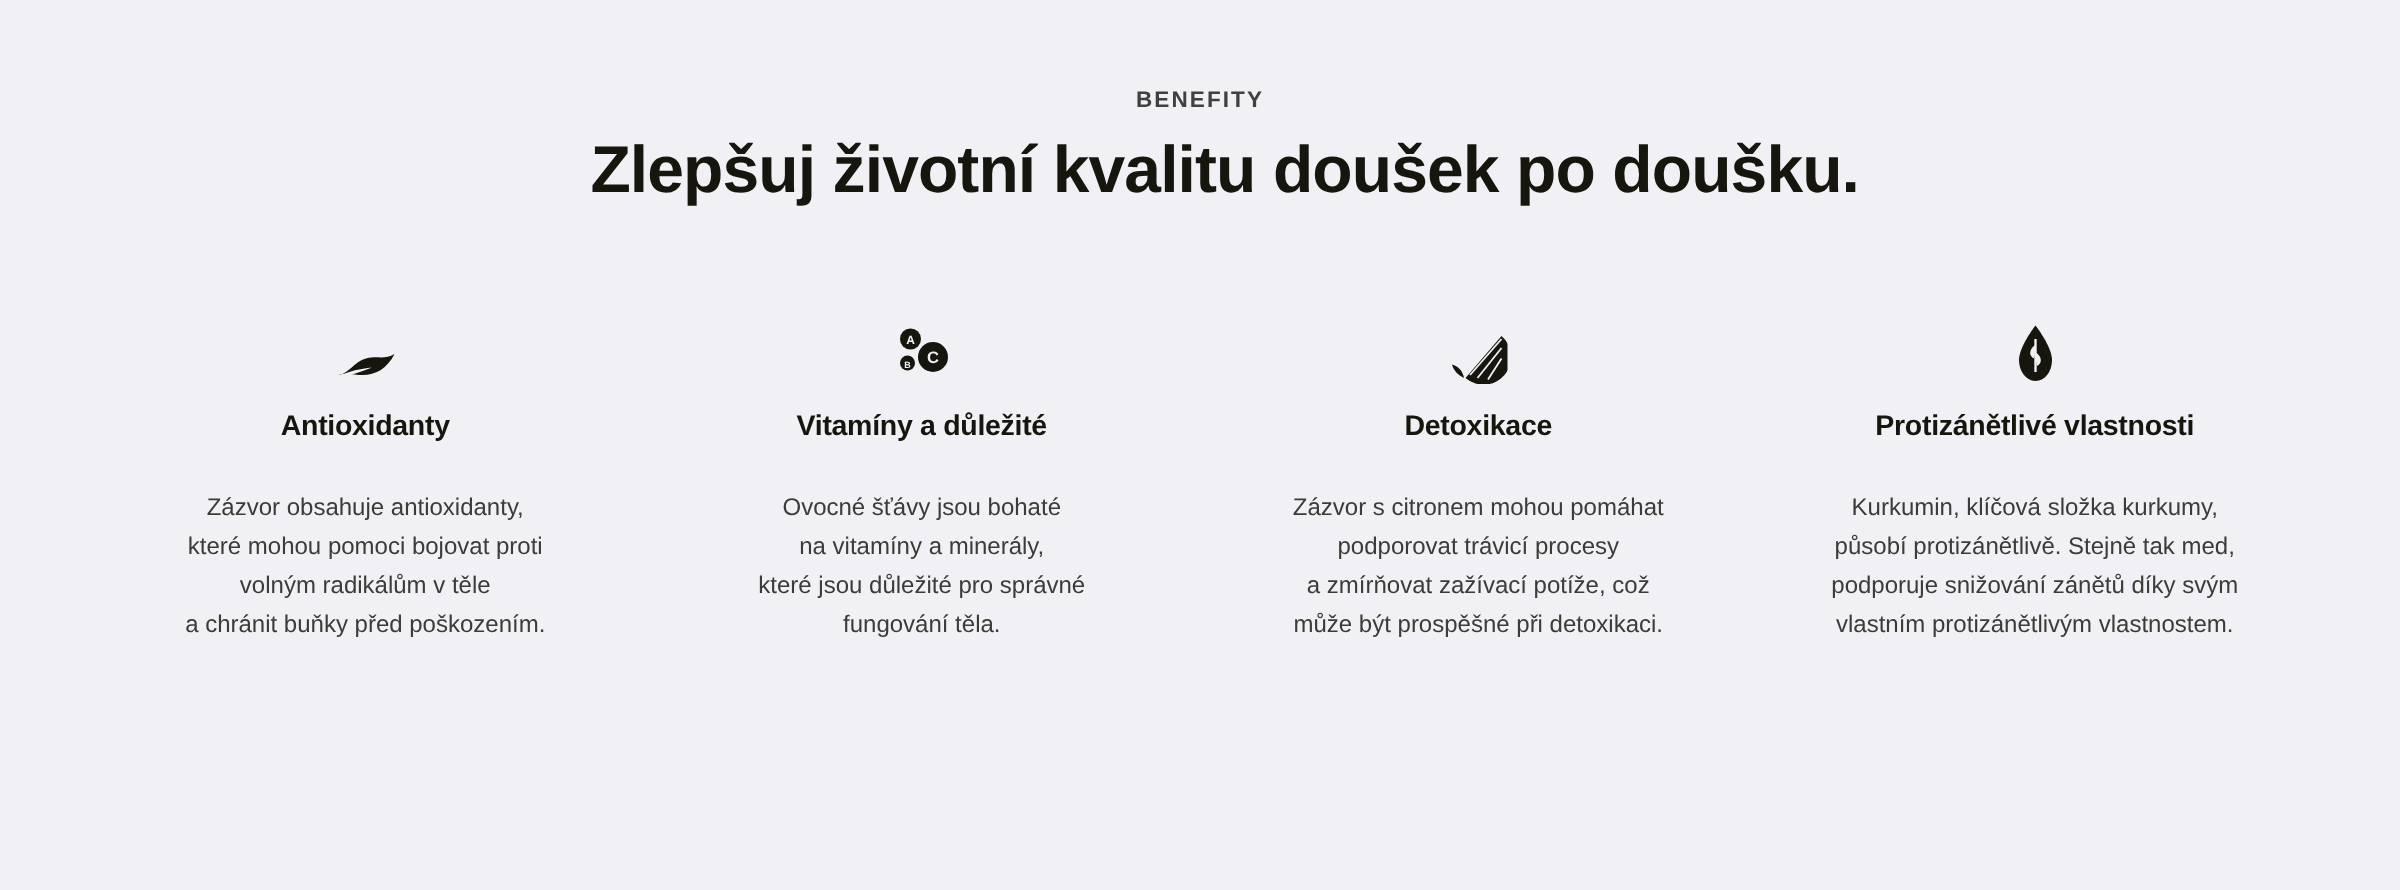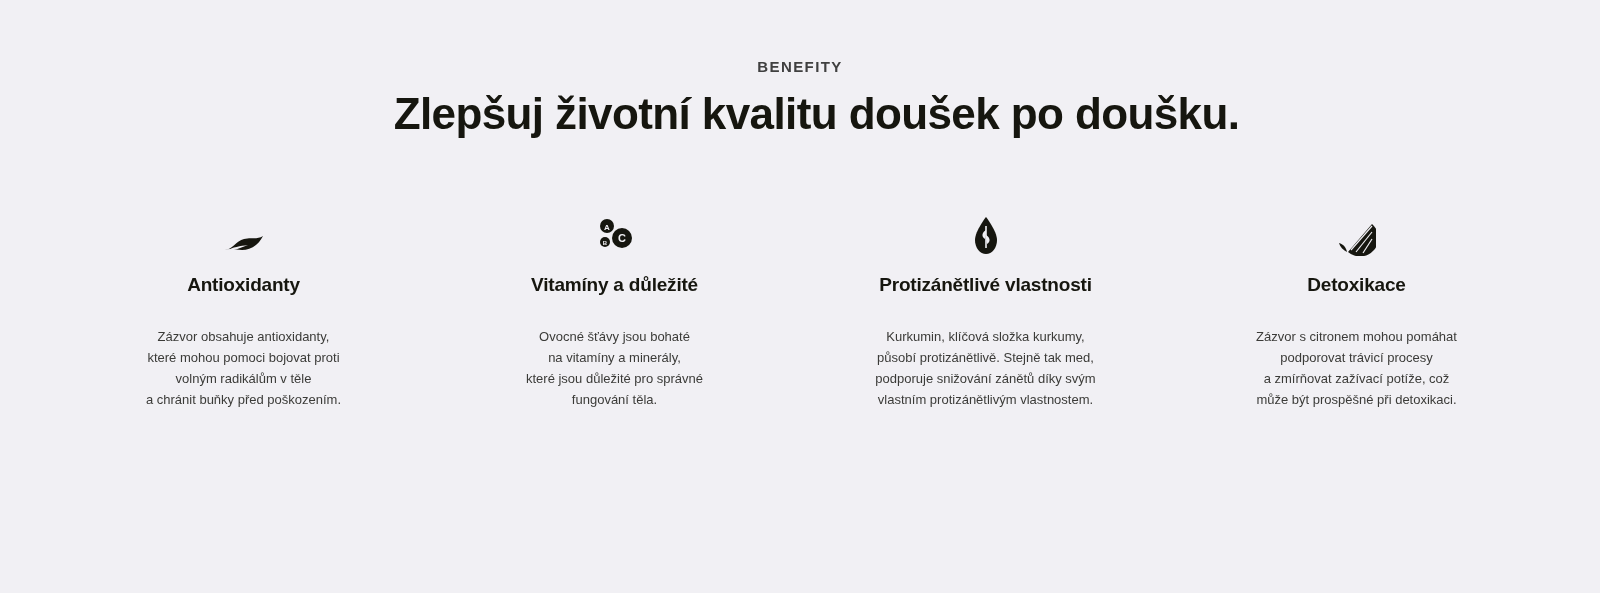--- a/index.html
+++ b/index.html
@@ -75,21 +75,21 @@
     font-size: 19px;
     font-weight: bold;
     letter-spacing: -0.2px;
     text-align: center;
     color: #16160f;
     white-space: nowrap;
   }
 
   .card-text {
     margin-top: 30px;
-    font-size: 13px;
+    font-size: 16px;
     line-height: 1.62;
     text-align: center;
     color: #3b3b38;
     white-space: pre-line;
   }
 </style>
 </head>
 <body>
 
 <div class="section">
@@ -126,45 +126,45 @@
       </div>
       <div class="card-title">Vitamíny a důležité</div>
       <div class="card-text">Ovocné šťávy jsou bohaté
 na vitamíny a minerály,
 které jsou důležité pro správné
 fungování těla.</div>
     </div>
 
     <div class="card">
       <div class="card-icon">
-        <svg width="26" height="40" viewBox="0 0 26 40" aria-hidden="true">
-          <path d="M13 1 C13 1 24 15 24 24 C24 32 19 38 13 38 C7 38 2 32 2 24 C2 15 13 1 13 1 Z" fill="#16160f"></path>
-          <path d="M13 10 L13 32" stroke="#f1f0f4" stroke-width="1.6"></path>
-          <path d="M13 14 C9 16 8 21 12 23 C13 19 13 16 13 14 Z" fill="#f1f0f4"></path>
-          <path d="M13 19 C17 21 18 26 14 28 C13 24 13 21 13 19 Z" fill="#f1f0f4"></path>
-        </svg>
-      </div>
-      <div class="card-title">Protizánětlivé vlastnosti</div>
-      <div class="card-text">Kurkumin, klíčová složka kurkumy,
-působí protizánětlivě. Stejně tak med,
-podporuje snižování zánětů díky svým
-vlastním protizánětlivým vlastnostem.</div>
-    </div>
-
-    <div class="card">
-      <div class="card-icon">
         <svg width="38" height="34" viewBox="0 0 38 34" aria-hidden="true">
           <path d="M34 2 A17 17 0 0 1 10 30 Z" fill="#16160f"></path>
           <path d="M34 4 L13 28" stroke="#f1f0f4" stroke-width="1.2"></path>
           <path d="M34 10 L18 30" stroke="#f1f0f4" stroke-width="1.2"></path>
           <path d="M34 17 L25 31" stroke="#f1f0f4" stroke-width="1.2"></path>
           <path d="M9 30 C5 28 2 25 1 21 C5 22 8 25 9 30 Z" fill="#16160f"></path>
         </svg>
       </div>
       <div class="card-title">Detoxikace</div>
       <div class="card-text">Zázvor s citronem mohou pomáhat
 podporovat trávicí procesy
 a zmírňovat zažívací potíže, což
 může být prospěšné při detoxikaci.</div>
     </div>
 
+    <div class="card">
+      <div class="card-icon">
+        <svg width="26" height="40" viewBox="0 0 26 40" aria-hidden="true">
+          <path d="M13 1 C13 1 24 15 24 24 C24 32 19 38 13 38 C7 38 2 32 2 24 C2 15 13 1 13 1 Z" fill="#16160f"></path>
+          <path d="M13 10 L13 32" stroke="#f1f0f4" stroke-width="1.6"></path>
+          <path d="M13 14 C9 16 8 21 12 23 C13 19 13 16 13 14 Z" fill="#f1f0f4"></path>
+          <path d="M13 19 C17 21 18 26 14 28 C13 24 13 21 13 19 Z" fill="#f1f0f4"></path>
+        </svg>
+      </div>
+      <div class="card-title">Protizánětlivé vlastnosti</div>
+      <div class="card-text">Kurkumin, klíčová složka kurkumy,
+působí protizánětlivě. Stejně tak med,
+podporuje snižování zánětů díky svým
+vlastním protizánětlivým vlastnostem.</div>
+    </div>
+
   </div>
 </div>
 
 </body></html>

